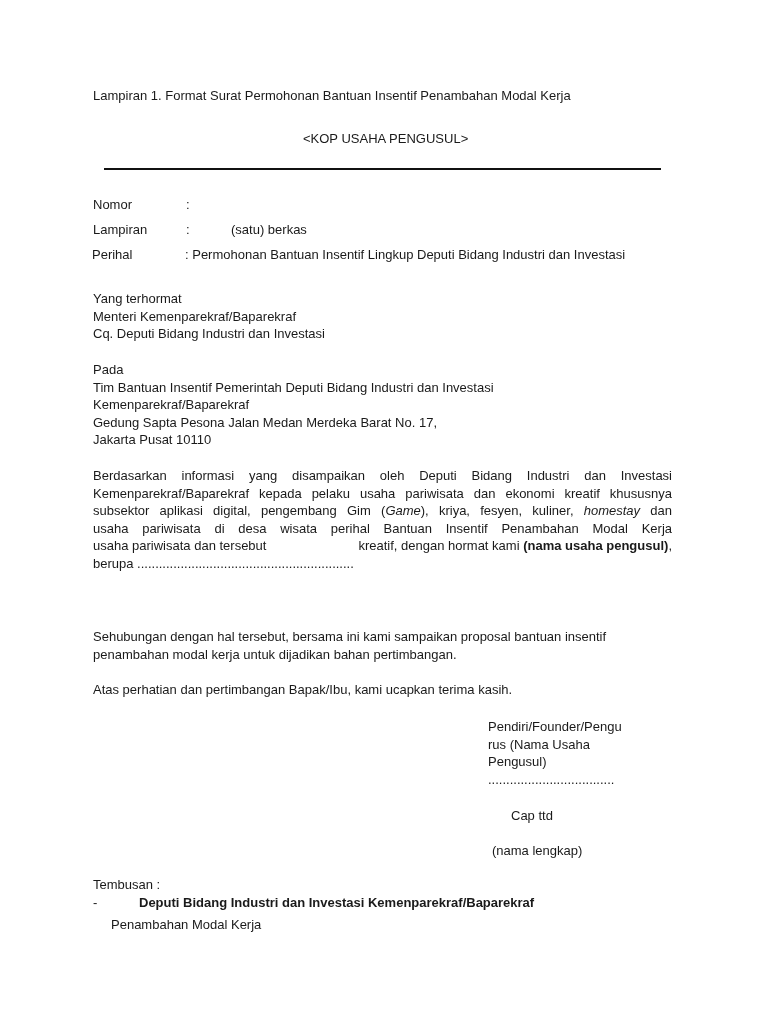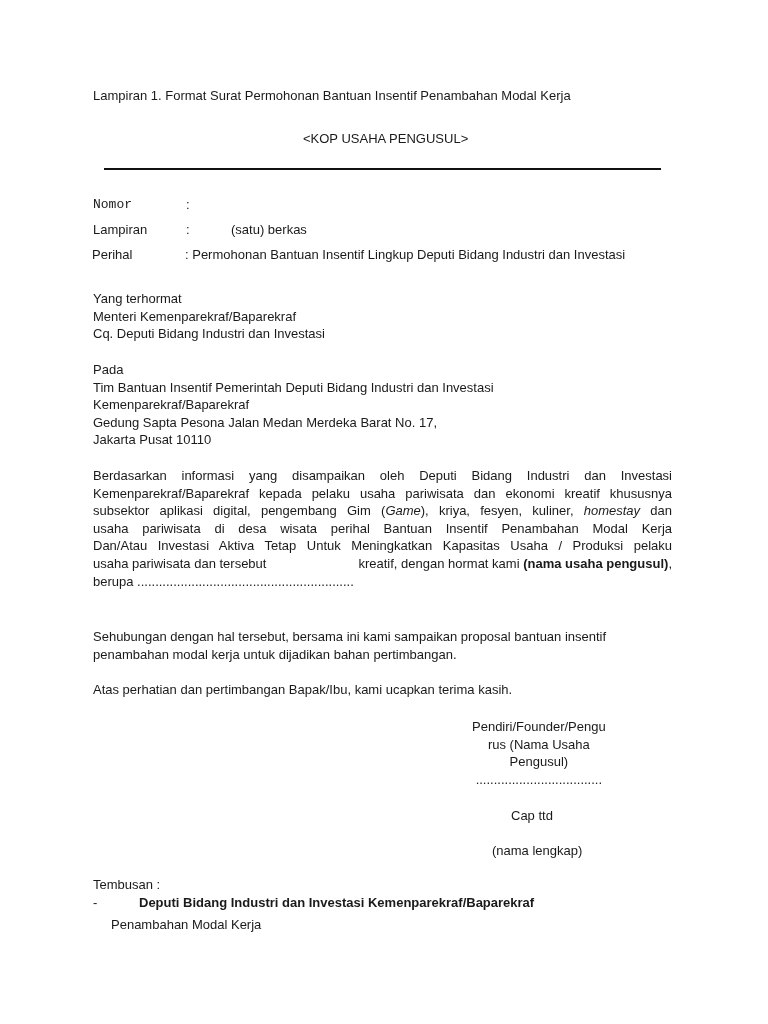--- a/index.html
+++ b/index.html
@@ -19,21 +19,21 @@
 <body>
 
 <div>
 
   <div class="abs" style="left:93px; top:88px;">Lampiran 1. Format Surat Permohonan Bantuan Insentif Penambahan Modal Kerja</div>
 
   <div class="abs" style="left:303px; top:131px;">&lt;KOP USAHA PENGUSUL&gt;</div>
 
   <div class="rule"></div>
 
-  <div class="abs" style="left:93px; top:197px;font-family:Liberation Mono, monospace;">Nomor</div>
+  <div class="abs" style="left:93px; top:197px;">Nomor</div>
   <div class="abs" style="left:186px; top:197px;">:</div>
 
   <div class="abs" style="left:93px; top:222px;">Lampiran</div>
   <div class="abs" style="left:186px; top:222px;">:</div>
   <div class="abs" style="left:231px; top:222px;">(satu) berkas</div>
 
   <div class="abs" style="left:92px; top:247px;">Perihal</div>
   <div class="abs" style="left:185px; top:247px;">: Permohonan Bantuan Insentif Lingkup Deputi Bidang Industri dan Investasi</div>
 
   <div class="abs line" style="left:93px; top:290px;">
@@ -52,36 +52,35 @@
 
   <div class="justify" style="top:467px;">
     <div class="spread">
         <span style="width:100%; text-align-last:justify; text-align:justify;">Berdasarkan informasi yang disampaikan oleh Deputi Bidang Industri dan Investasi</span>
       </div>
     <div class="spread">
         <span style="width:100%; text-align-last:justify; text-align:justify;">Kemenparekraf/Baparekraf kepada pelaku usaha pariwisata dan ekonomi kreatif khususnya</span>
       </div>
     <div style="text-align-last:justify;"><span>subsektor aplikasi digital, pengembang Gim (</span><i>Game</i><span>), kriya, fesyen, kuliner, </span><i>homestay</i><span> dan</span></div>
     <div style="text-align-last:justify;">usaha pariwisata di desa wisata perihal Bantuan Insentif Penambahan Modal Kerja</div>
-    <div style="text-align-last:justify;">Dan/Atau Investasi Aktiva Tetap Untuk Meningkatkan Kapasitas Usaha / Produksi pelaku</div>
     <div style="display:flex; justify-content:space-between;">
       <span>usaha pariwisata dan tersebut</span>
       <span style="margin-left:38px;"><span>kreatif, dengan hormat kami</span> <b>(nama usaha pengusul)</b><span>,</span></span>
     </div>
     <div>berupa ............................................................</div>
   </div>
 
   <div class="abs line" style="left:93px; top:628px;">
     <div>Sehubungan dengan hal tersebut, bersama ini kami sampaikan proposal bantuan insentif</div>
     <div>penambahan modal kerja untuk dijadikan bahan pertimbangan.</div>
   </div>
 
   <div class="abs" style="left:93px; top:682px;">Atas perhatian dan pertimbangan Bapak/Ibu, kami ucapkan terima kasih.</div>
 
-  <div class="abs line" style="left:472px; top:718px;text-align:center;">
+  <div class="abs line" style="left:488px; top:718px;">
     <div>Pendiri/Founder/Pengu</div>
     <div>rus (Nama Usaha</div>
     <div>Pengusul)</div>
     <div>...................................</div>
   </div>
   <div class="abs" style="left:511px; top:808px;">Cap ttd</div>
   <div class="abs" style="left:492px; top:843px;">(nama lengkap)</div>
 
   <div class="abs" style="left:93px; top:877px;">Tembusan :</div>
   <div class="abs" style="left:93px; top:895px;">-</div>

